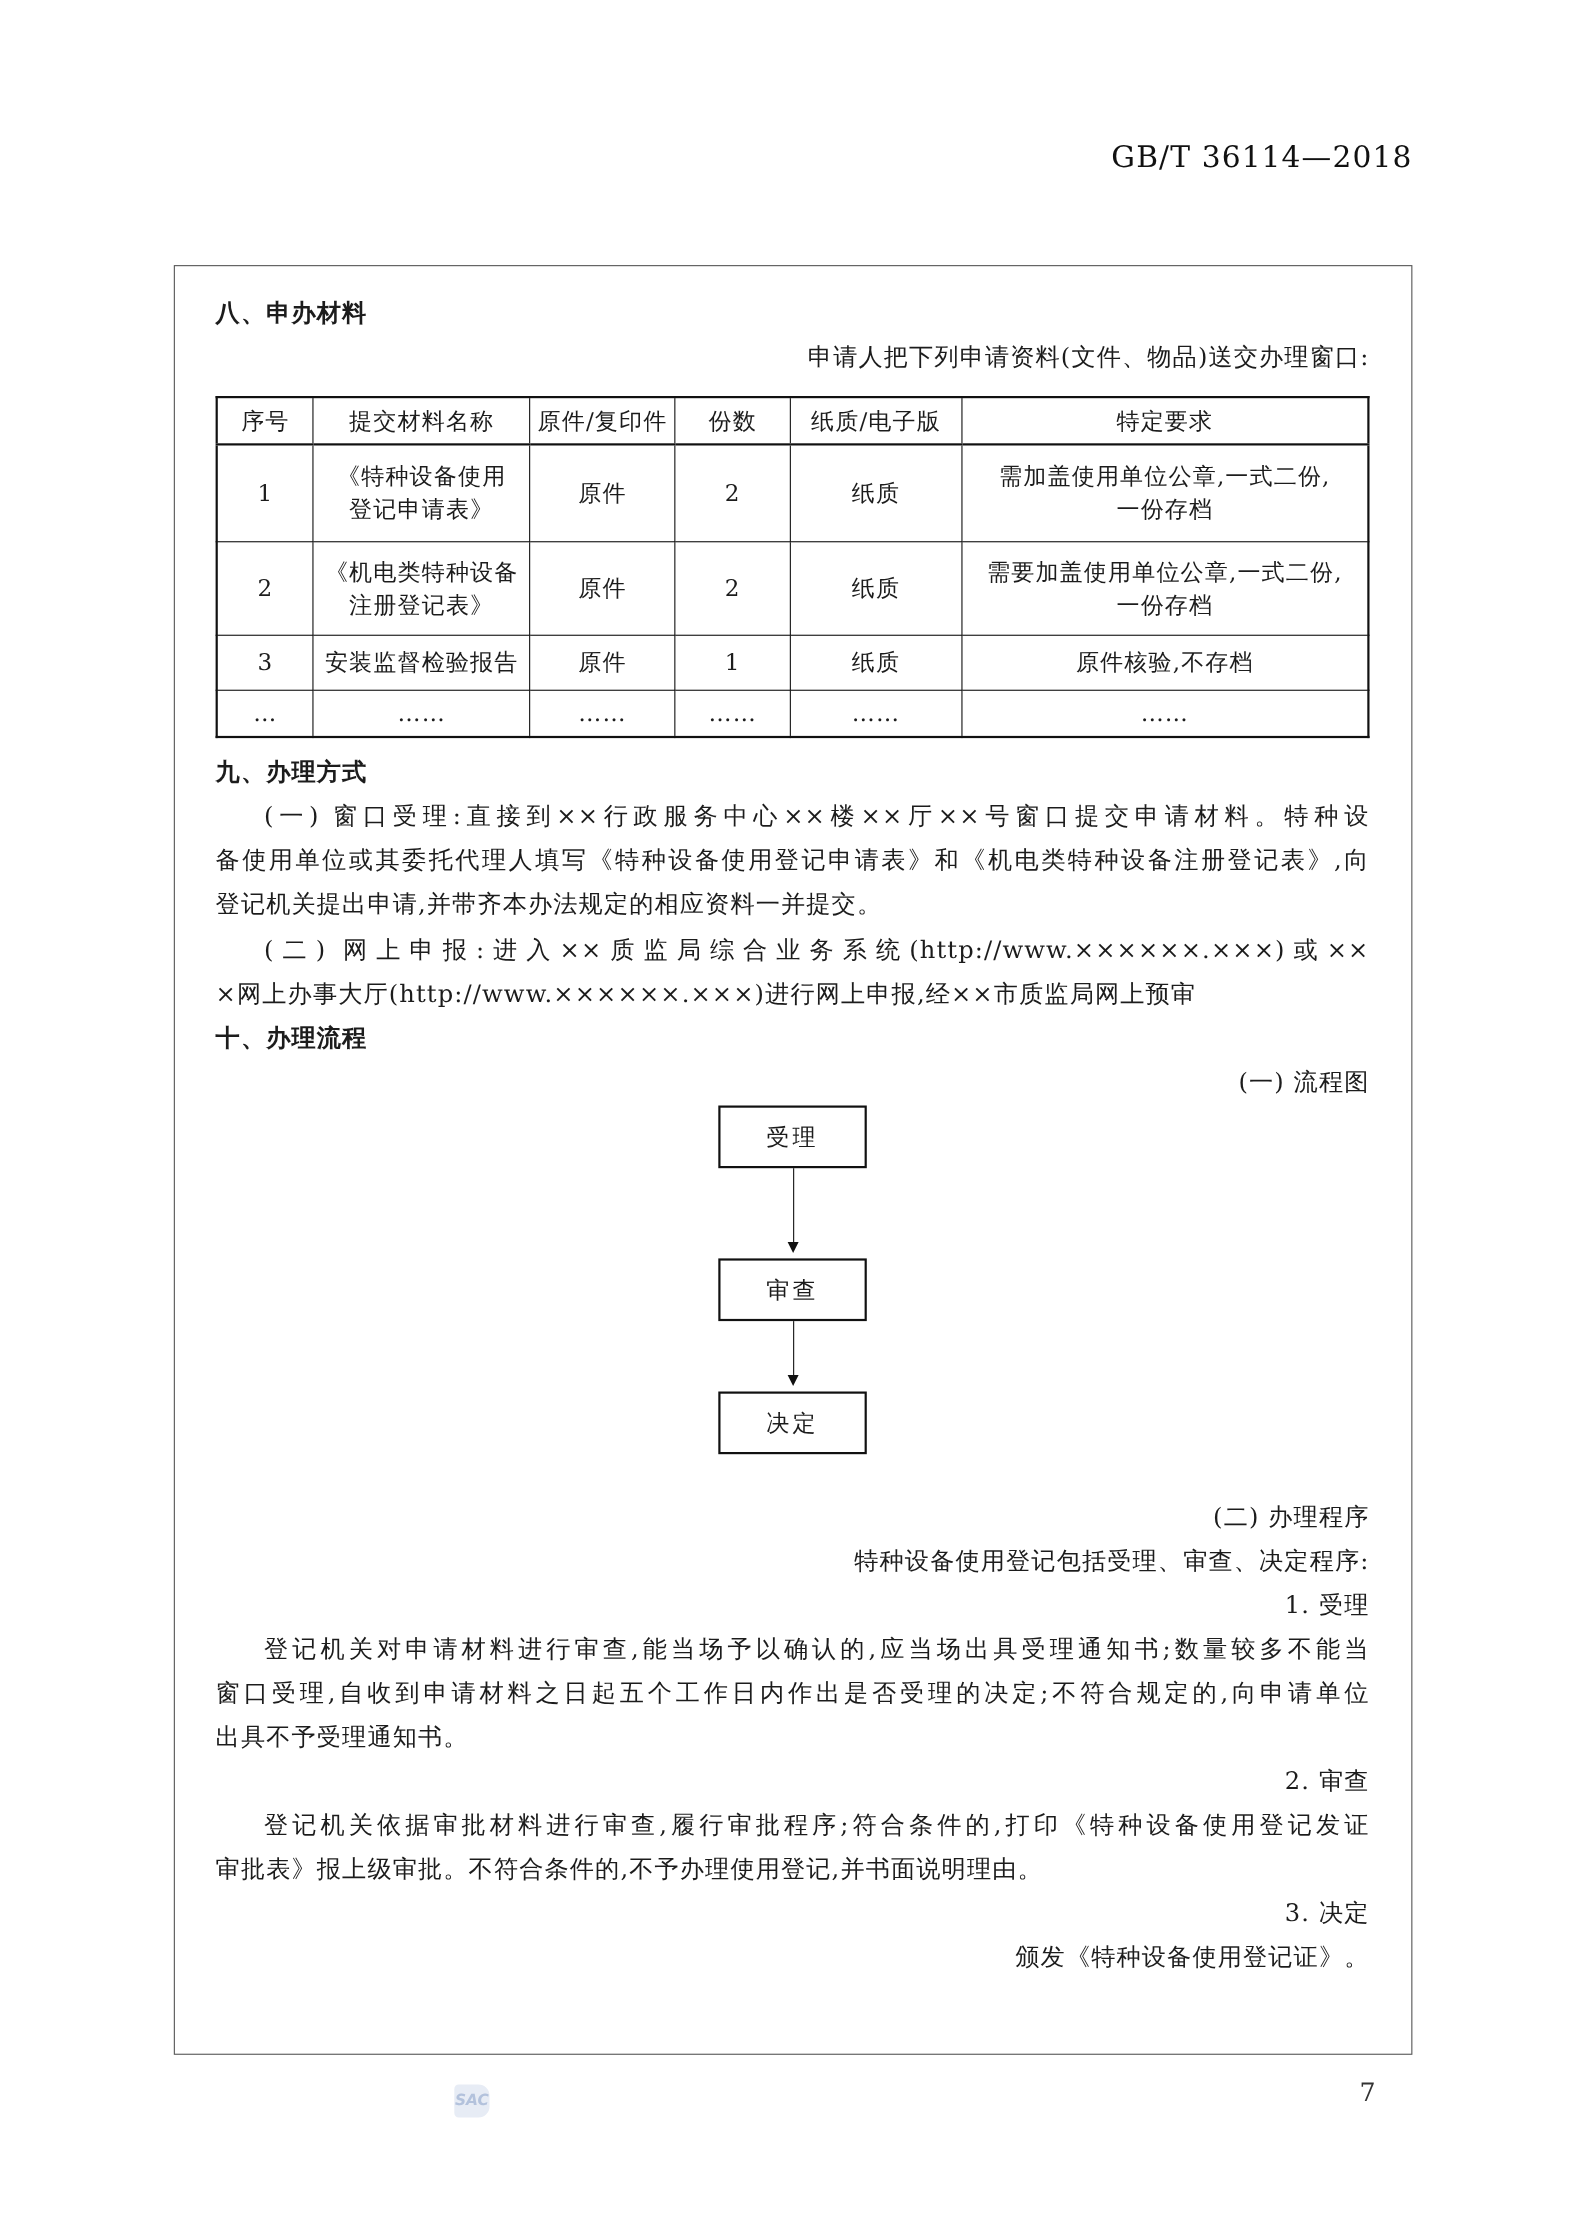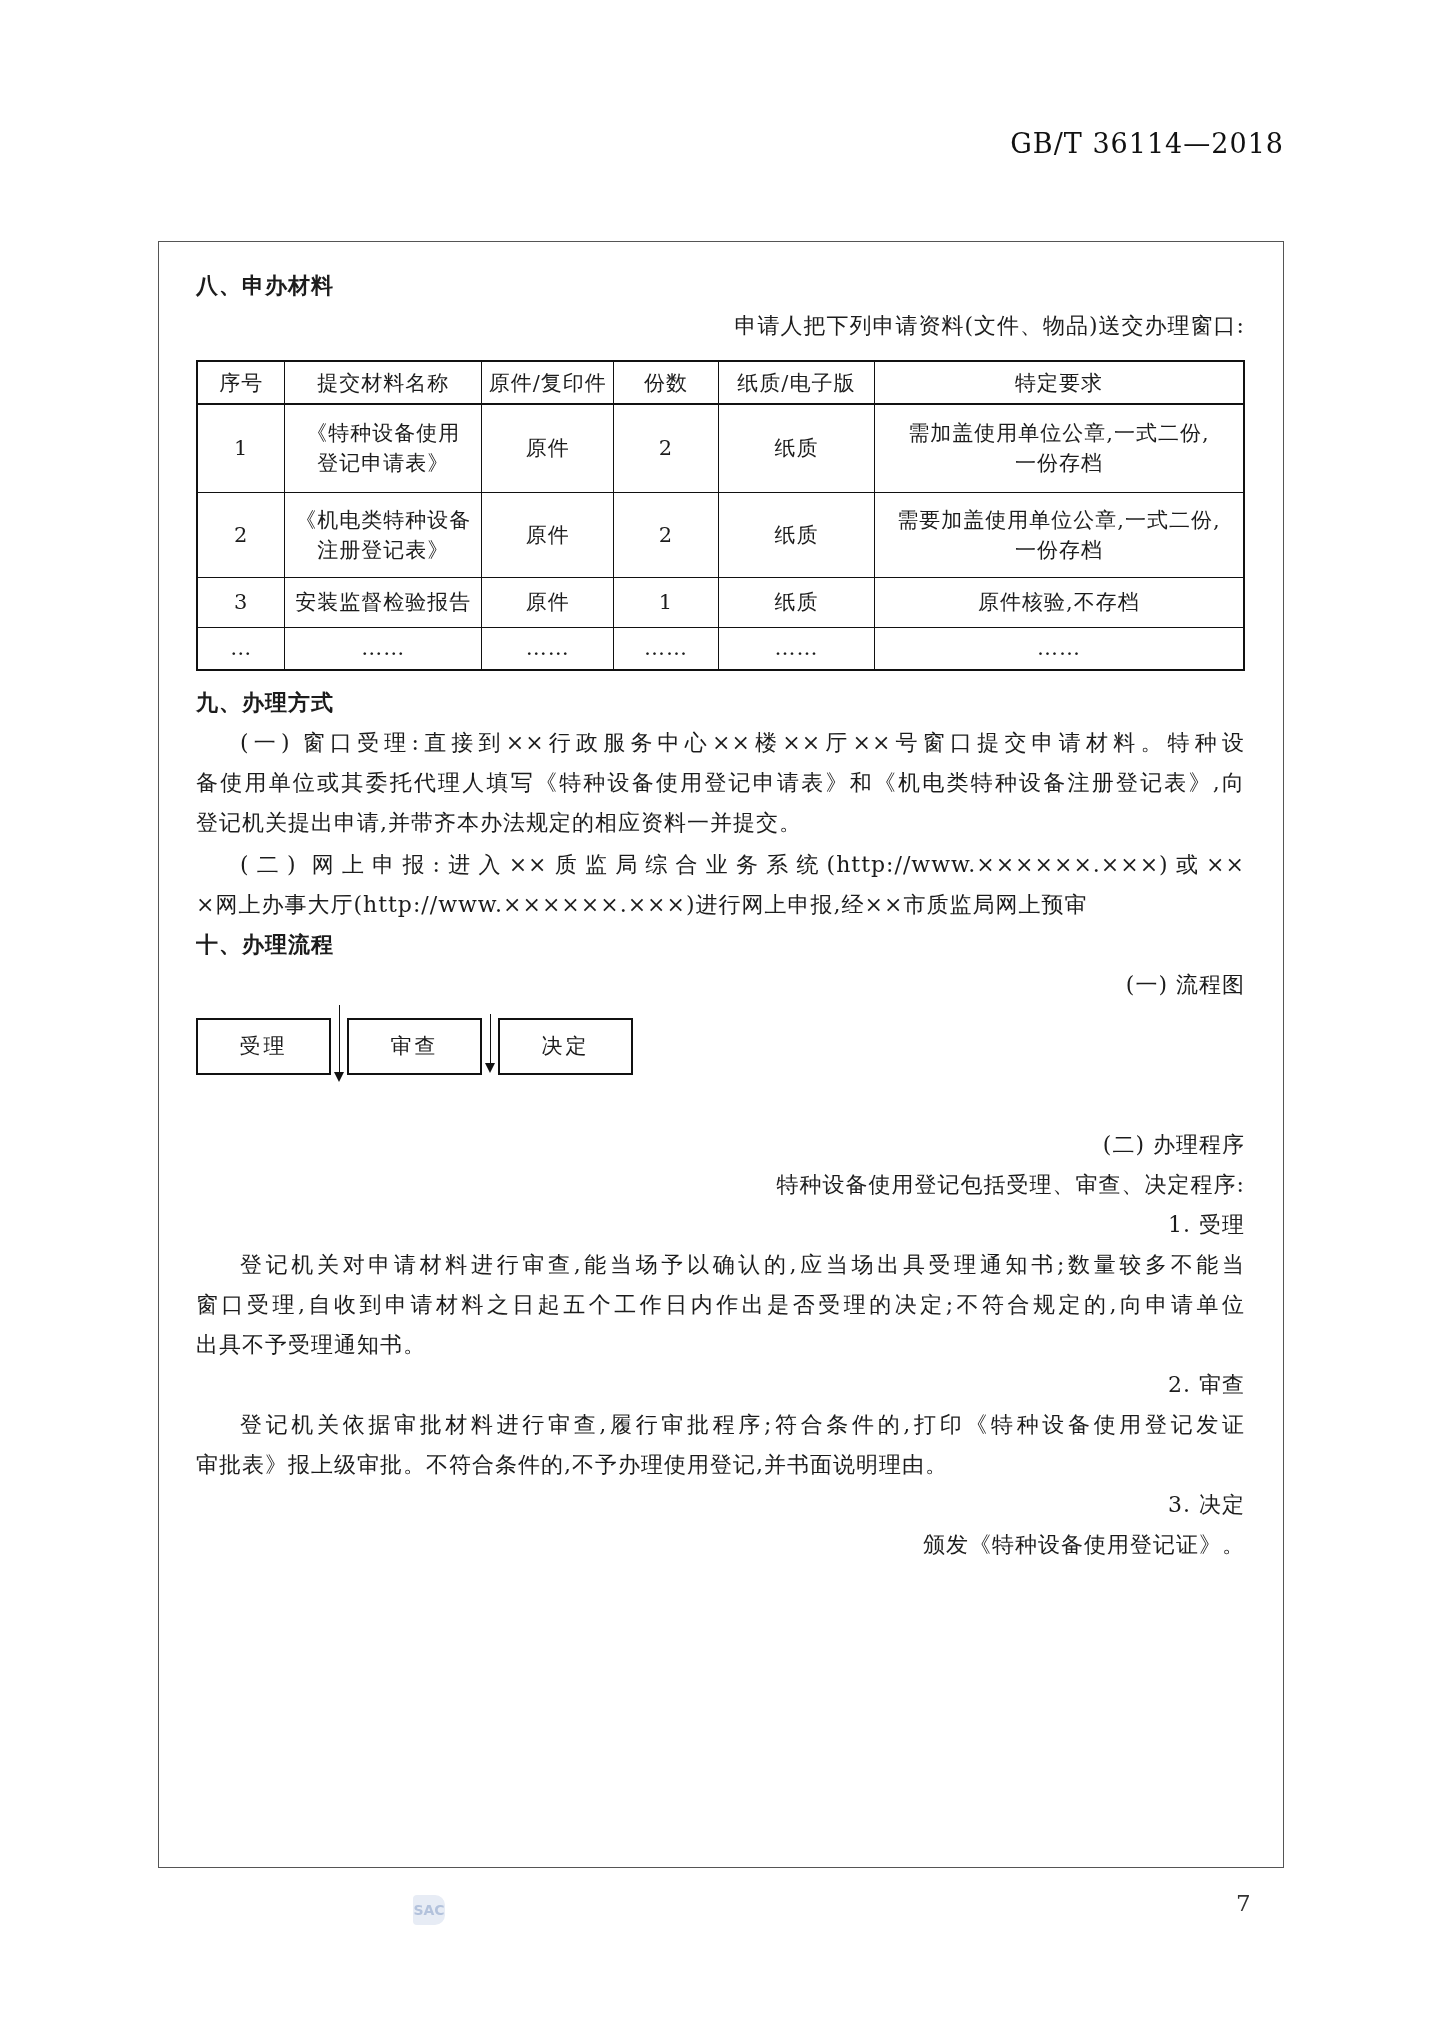--- a/index.html
+++ b/index.html
@@ -42,21 +42,21 @@
     font-size:21px; font-weight:normal; line-height:30px; letter-spacing:1px;
     padding:2px 4px;
   }
   table.materials thead tr { height:43px; }
   table.materials thead th { border-bottom:2px solid #111; }
   table.materials tbody tr:nth-child(1) { height:88px; }
   table.materials tbody tr:nth-child(2) { height:85px; }
   table.materials tbody tr:nth-child(3) { height:50px; }
   table.materials tbody tr:nth-child(4) { height:43px; }
 
-  .flowchart { display:flex; flex-direction:row; align-items:center; margin-top:0; }
+  .flowchart { display:flex; flex-direction:column; align-items:center; margin-top:0; }
   .flow-box {
     width:135px; height:57px; border:2px solid #111;
     display:flex; align-items:center; justify-content:center;
     font-size:21px; letter-spacing:3px; background:#fff;
   }
   .flow-arrow { position:relative; width:16px; }
   .flow-arrow.a1 { height:82px; }
   .flow-arrow.a2 { height:64px; }
   .flow-arrow::before {
     content:""; position:absolute; left:50%; top:0; bottom:8px; width:1px; background:#111;
@@ -65,21 +65,21 @@
     content:""; position:absolute; left:50%; transform:translateX(-50%); bottom:0;
     width:0; height:0; border:5px solid transparent; border-top:10px solid #111;
   }
   .procedure-label { margin-top:38px; }
 
   .sac-logo {
     position:absolute; left:413px; top:1895px; width:32px; height:30px;
     background:#e7ecf5; border-radius:4px 10px 10px 4px;
     display:flex; align-items:center; justify-content:center;
     color:#b3c2dc; font-family:"DejaVu Sans","Liberation Sans",sans-serif;
-    font-weight:bold; font-size:14px; letter-spacing:0;
+    font-weight:bold; font-style:italic; font-size:14px; letter-spacing:0;
   }
   .page-number {
     position:absolute; left:1236px; top:1890px;
     font-size:23px; color:#333;
   }
 </style>
 </head>
 <body>
 
 <div class="doc-number">GB/T 36114—2018</div>

